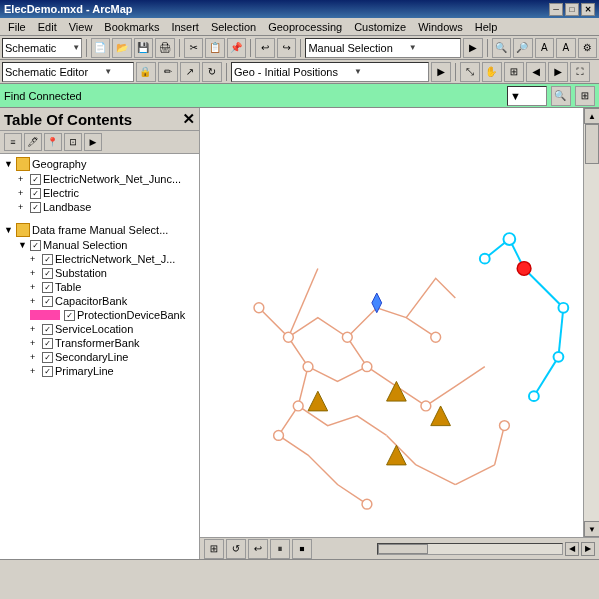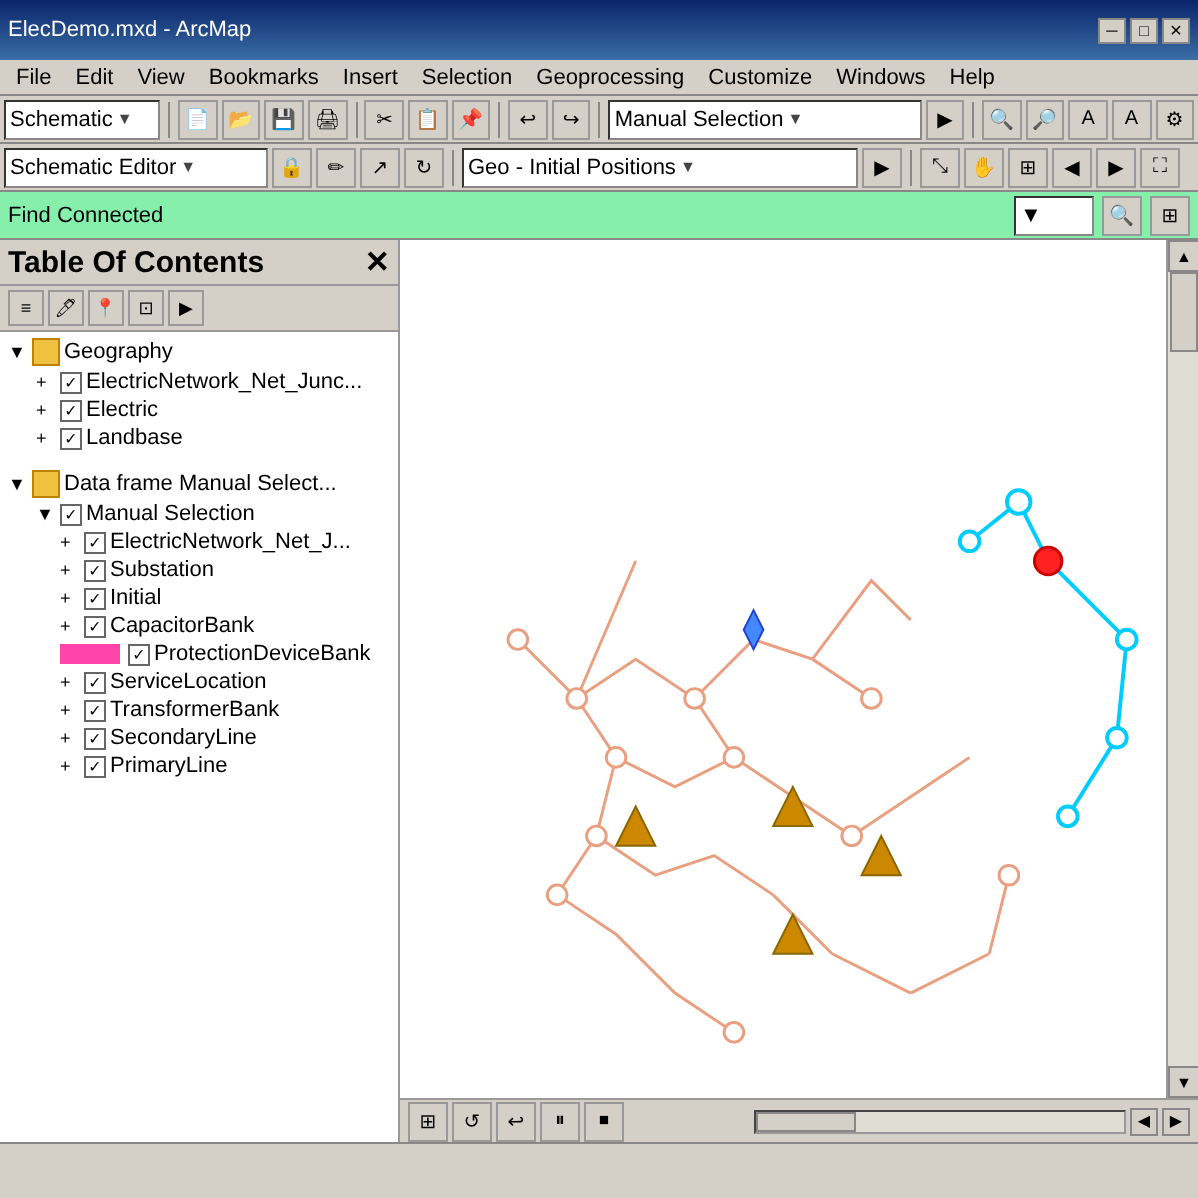--- a/index.html
+++ b/index.html
@@ -2,27 +2,27 @@
 <html><head>
   <meta charset="utf-8">
   <style>
     * { margin: 0; padding: 0; box-sizing: border-box; }
     body { width: 599px; height: 599px; overflow: hidden; font-family: 'Arial', sans-serif; font-size: 11px; background: #d4d0c8; }
 
     
     .title-bar {
       background: linear-gradient(to bottom, #0a246a, #3a6ea5);
       color: white;
-      height: 30px;
+      height: 18px;
       display: flex;
       align-items: center;
       justify-content: space-between;
       padding: 0 4px;
       font-size: 11px;
-      font-weight: normal;
+      font-weight: bold;
     }
     .title-bar-controls { display: flex; gap: 2px; }
     .title-btn {
       width: 14px; height: 13px;
       background: #d4d0c8;
       border: 1px solid #888;
       font-size: 8px;
       display: flex; align-items: center; justify-content: center;
       cursor: pointer;
       color: #000;
@@ -76,20 +76,21 @@
 
     .dropdown-box {
       height: 20px;
       border: 1px inset #888;
       background: white;
       display: flex;
       align-items: center;
       padding: 0 2px;
       font-size: 11px;
       cursor: pointer;
+      gap: 14px;
     }
     .dropdown-arrow { margin-left: 2px; font-size: 8px; color: #444; }
 
     
     .find-bar {
       background: #86efac;
       height: 24px;
       display: flex;
       align-items: center;
       border-bottom: 1px solid #888;
@@ -366,21 +367,21 @@
           <span>ElectricNetwork_Net_J...</span>
         </div>
         <div class="toc-sub-item">
           <span class="expand-icon">+</span>
           <div class="check-box">✓</div>
           <span>Substation</span>
         </div>
         <div class="toc-sub-item">
           <span class="expand-icon">+</span>
           <div class="check-box">✓</div>
-          <span>Initial</span>
+          <span>Table</span>
         </div>
         <div class="toc-sub-item">
           <span class="expand-icon">+</span>
           <div class="check-box">✓</div>
           <span>CapacitorBank</span>
         </div>
         <div class="toc-sub-item" style="padding-left:28px;">
           <span style="width:30px;height:10px;background:#f4a;display:inline-block;margin-right:2px;"></span>
           <div class="check-box">✓</div>
           <span>ProtectionDeviceBank</span>

